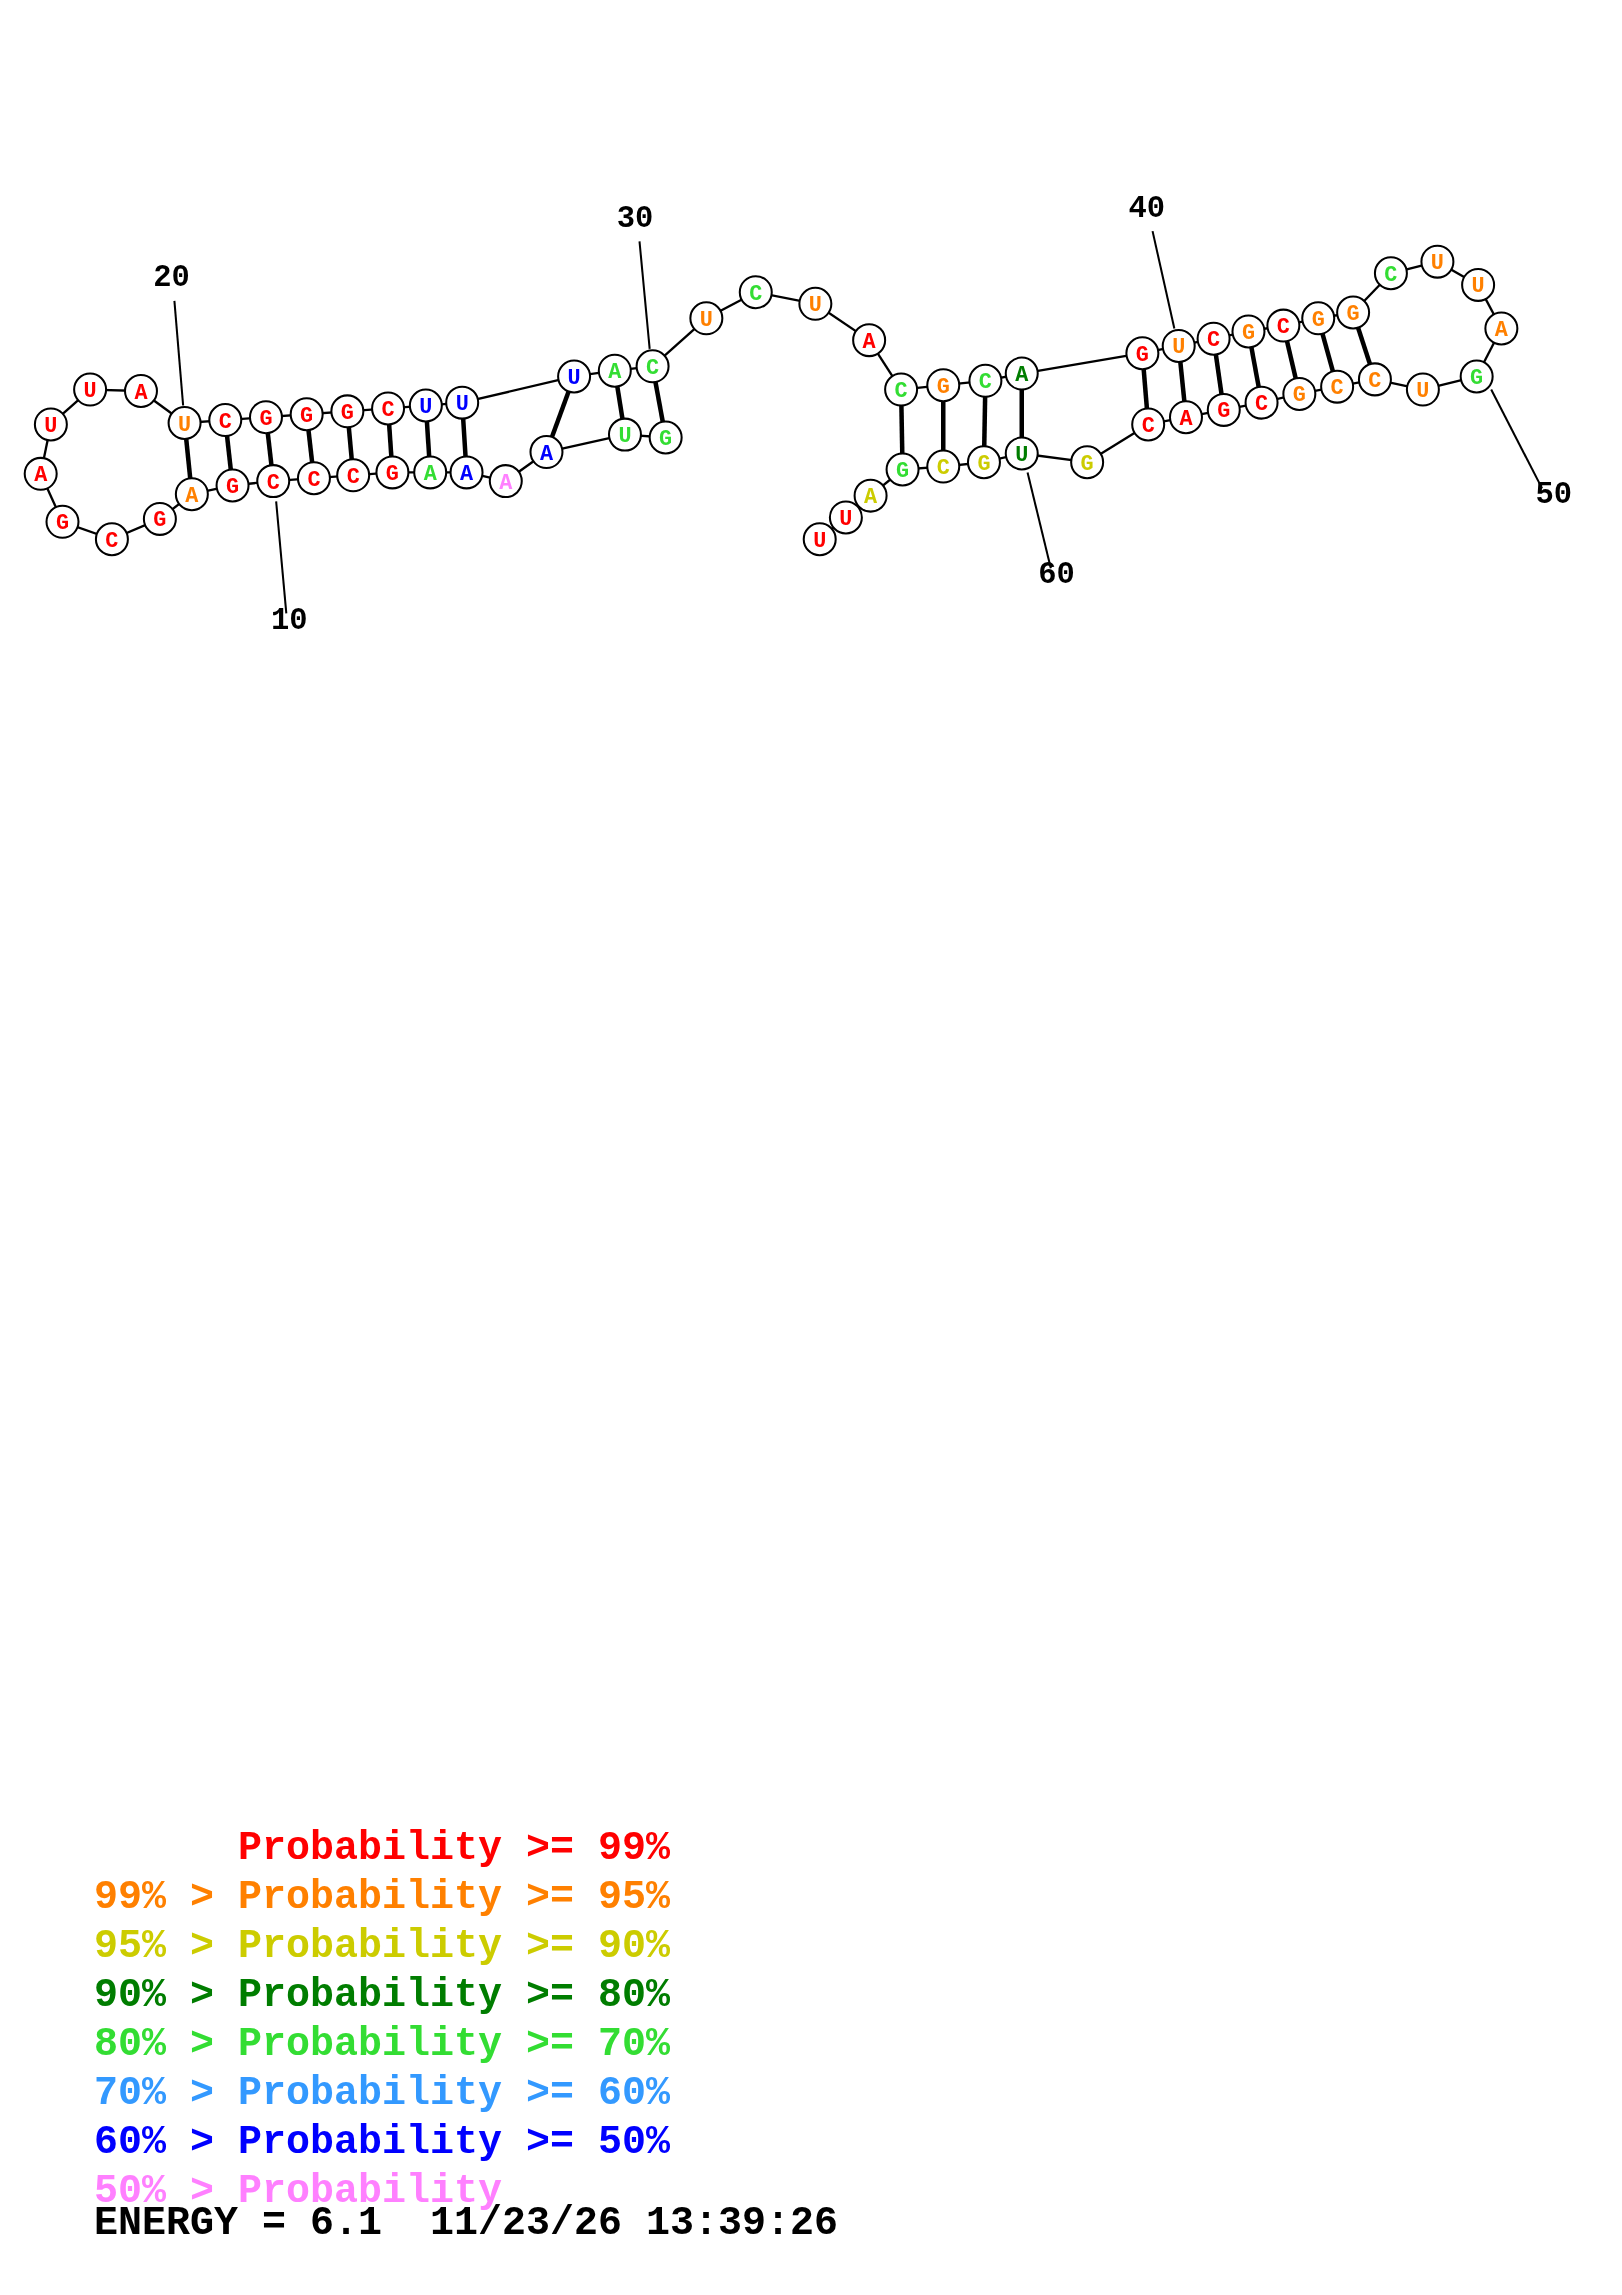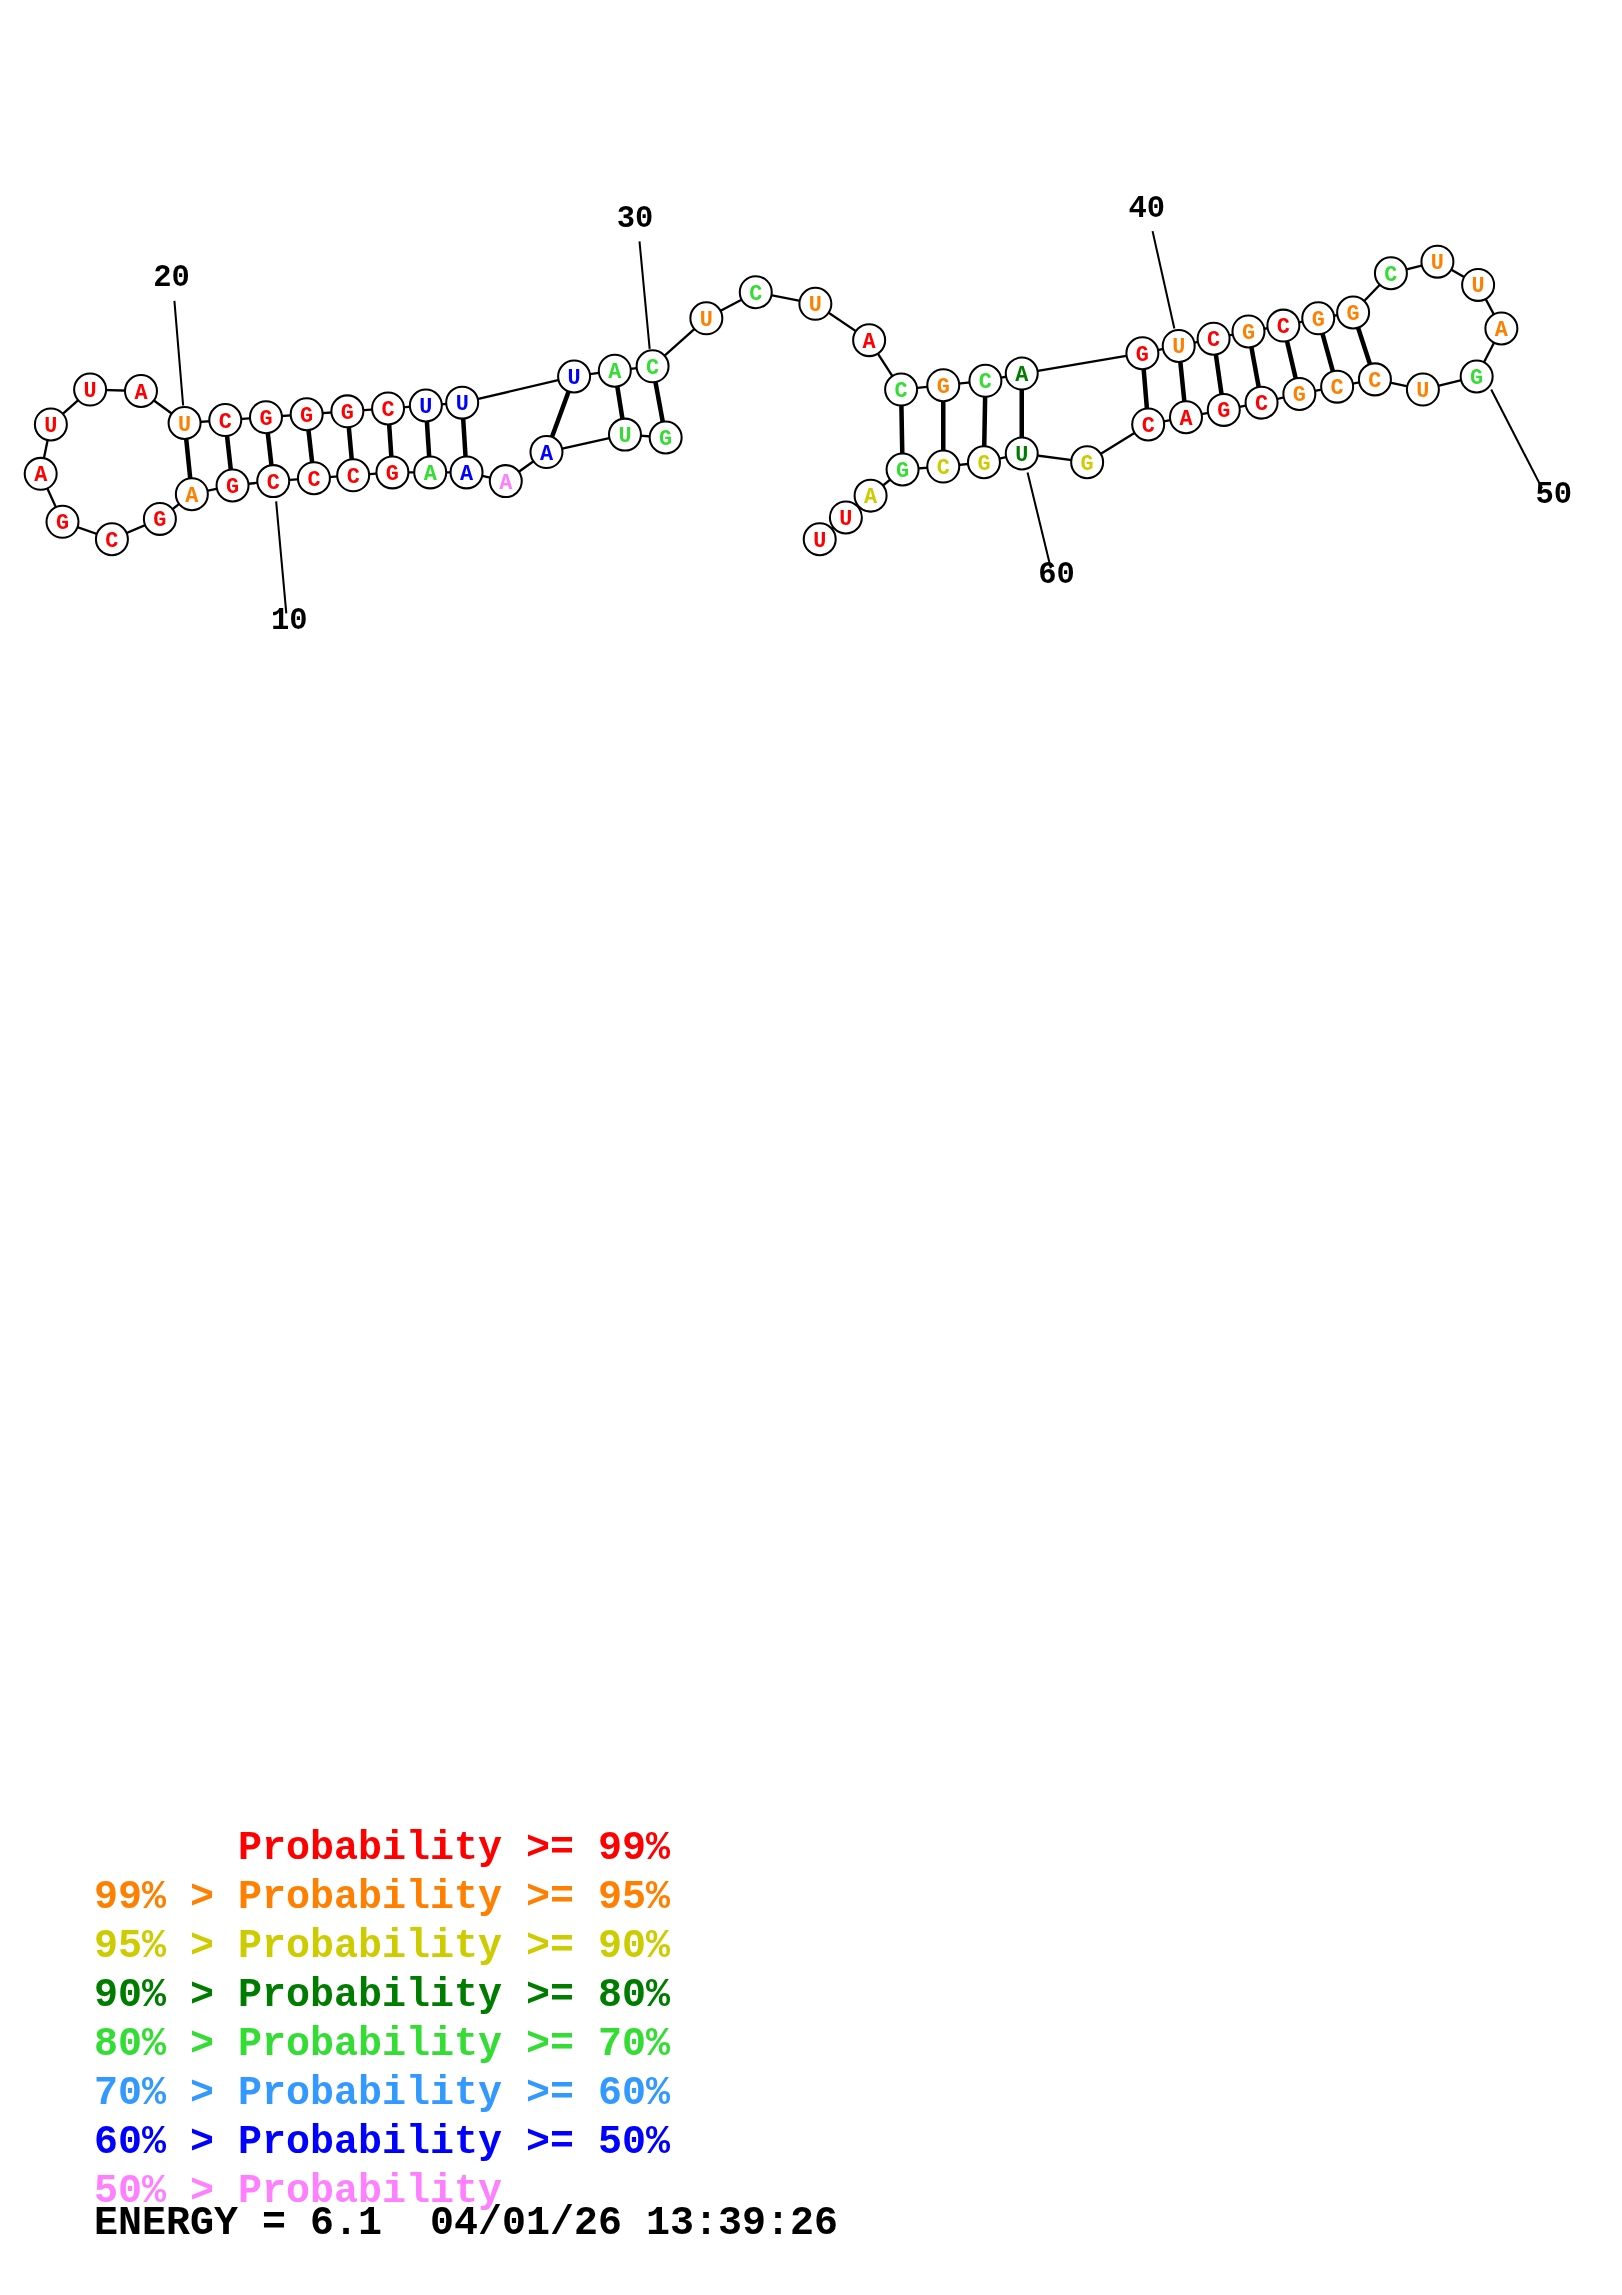--- a/index.html
+++ b/index.html
@@ -261,14 +261,14 @@
       <text x="789" y="149" text-anchor="middle" fill="#000000" font-family="&quot;Liberation Mono&quot;,&quot;DejaVu Sans Mono&quot;,monospace" font-size="21px" font-weight="bold">40</text>
       <line x1="1061" y1="336" x2="1026" y2="268" stroke="#000000" stroke-width="1.4"></line>
       <text x="1069" y="346" text-anchor="middle" fill="#000000" font-family="&quot;Liberation Mono&quot;,&quot;DejaVu Sans Mono&quot;,monospace" font-size="21px" font-weight="bold">50</text>
       <line x1="723" y1="391" x2="707" y2="325" stroke="#000000" stroke-width="1.4"></line>
       <text x="727" y="401" text-anchor="middle" fill="#000000" font-family="&quot;Liberation Mono&quot;,&quot;DejaVu Sans Mono&quot;,monospace" font-size="21px" font-weight="bold">60</text>
     </g>
 </svg>
 
 <div class="legend" id="legend"><div class="legend-line" style="color: rgb(255, 0, 0);">      Probability &gt;= 99%</div><div class="legend-line" style="color: rgb(255, 128, 0);">99% &gt; Probability &gt;= 95%</div><div class="legend-line" style="color: rgb(204, 204, 0);">95% &gt; Probability &gt;= 90%</div><div class="legend-line" style="color: rgb(0, 125, 0);">90% &gt; Probability &gt;= 80%</div><div class="legend-line" style="color: rgb(51, 221, 51);">80% &gt; Probability &gt;= 70%</div><div class="legend-line" style="color: rgb(51, 153, 255);">70% &gt; Probability &gt;= 60%</div><div class="legend-line" style="color: rgb(0, 0, 255);">60% &gt; Probability &gt;= 50%</div><div class="legend-line" style="color: rgb(255, 128, 255);">50% &gt; Probability</div></div>
 
-<div class="footer">ENERGY = 6.1  04/01/26 13:39:26</div>
+<div class="footer">ENERGY = 6.1  11/23/26 13:39:26</div>
 
 
 </body></html>

